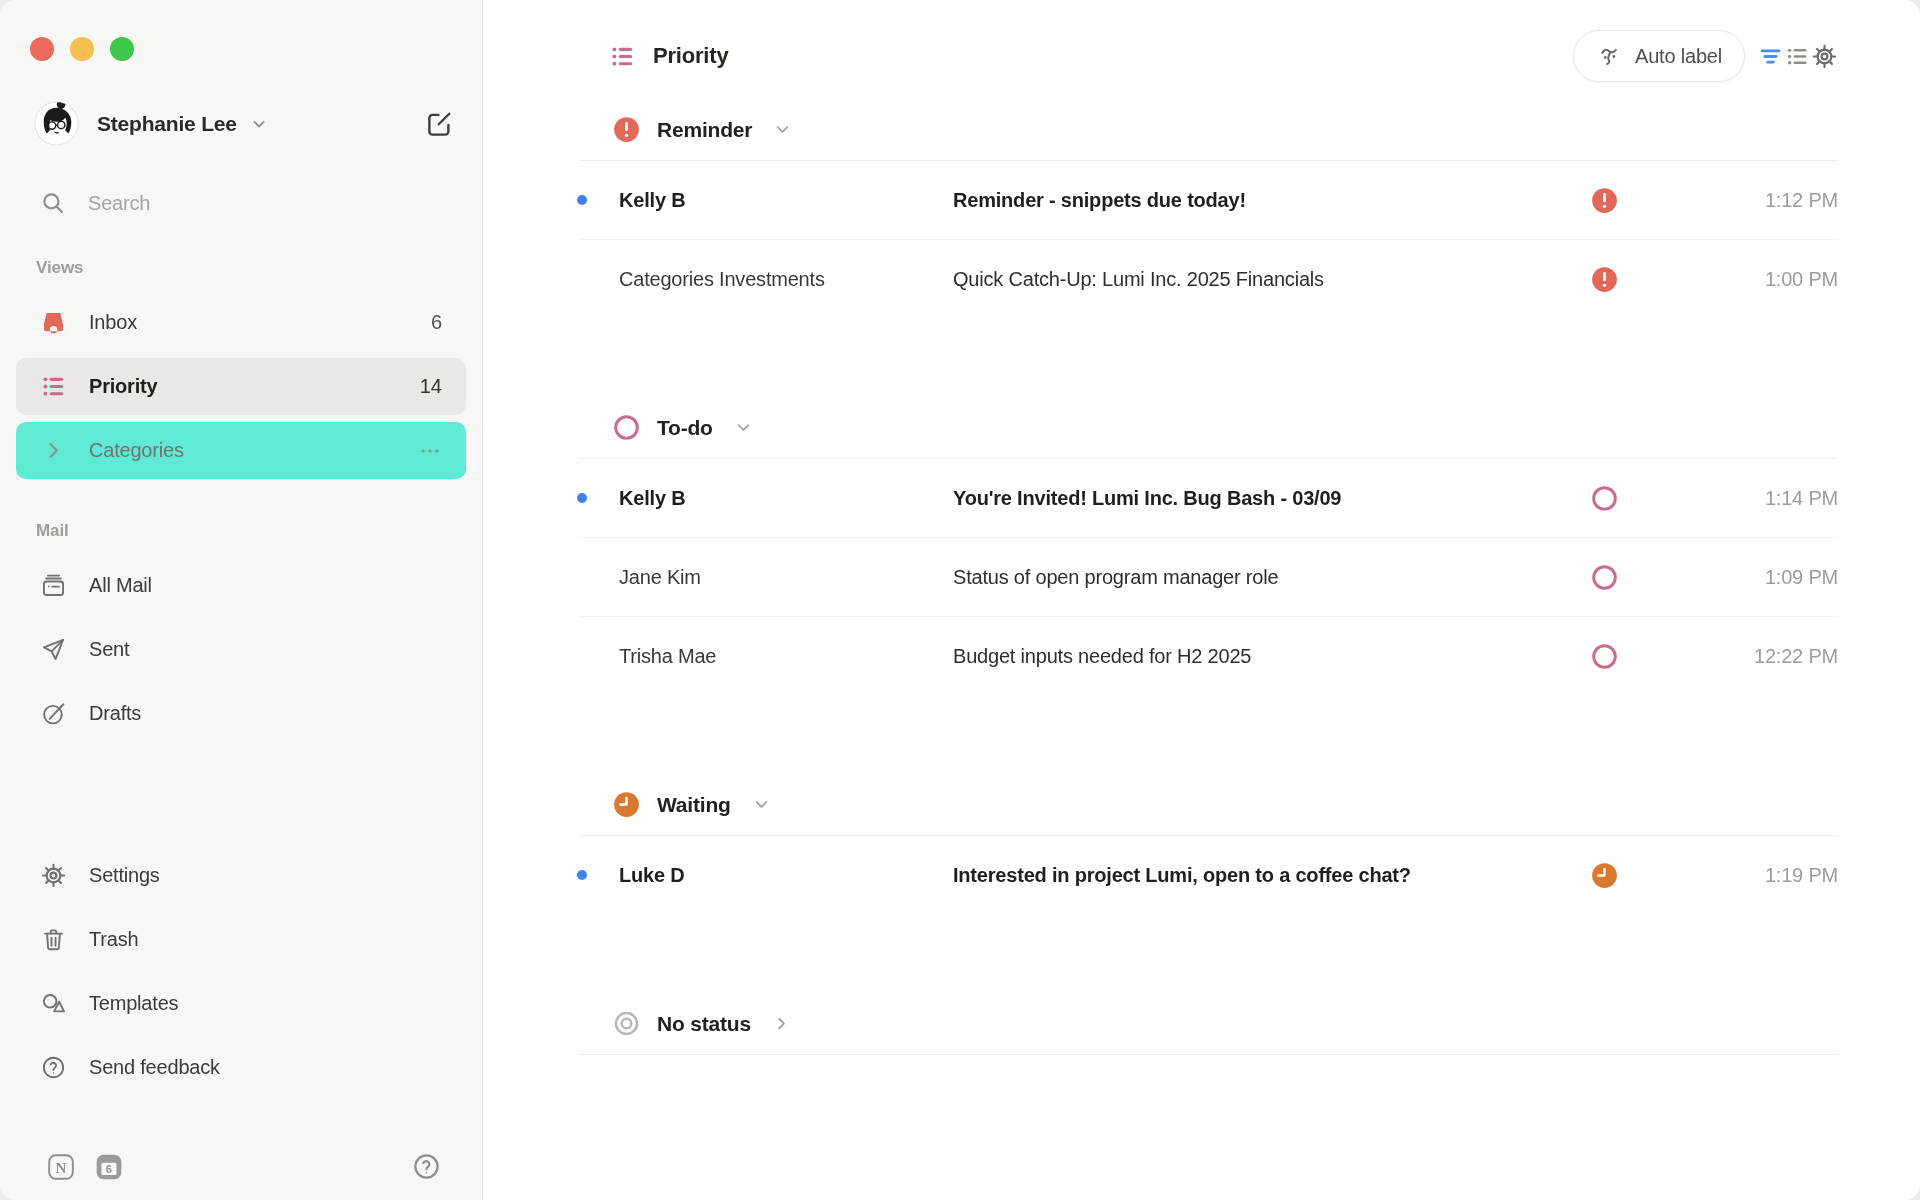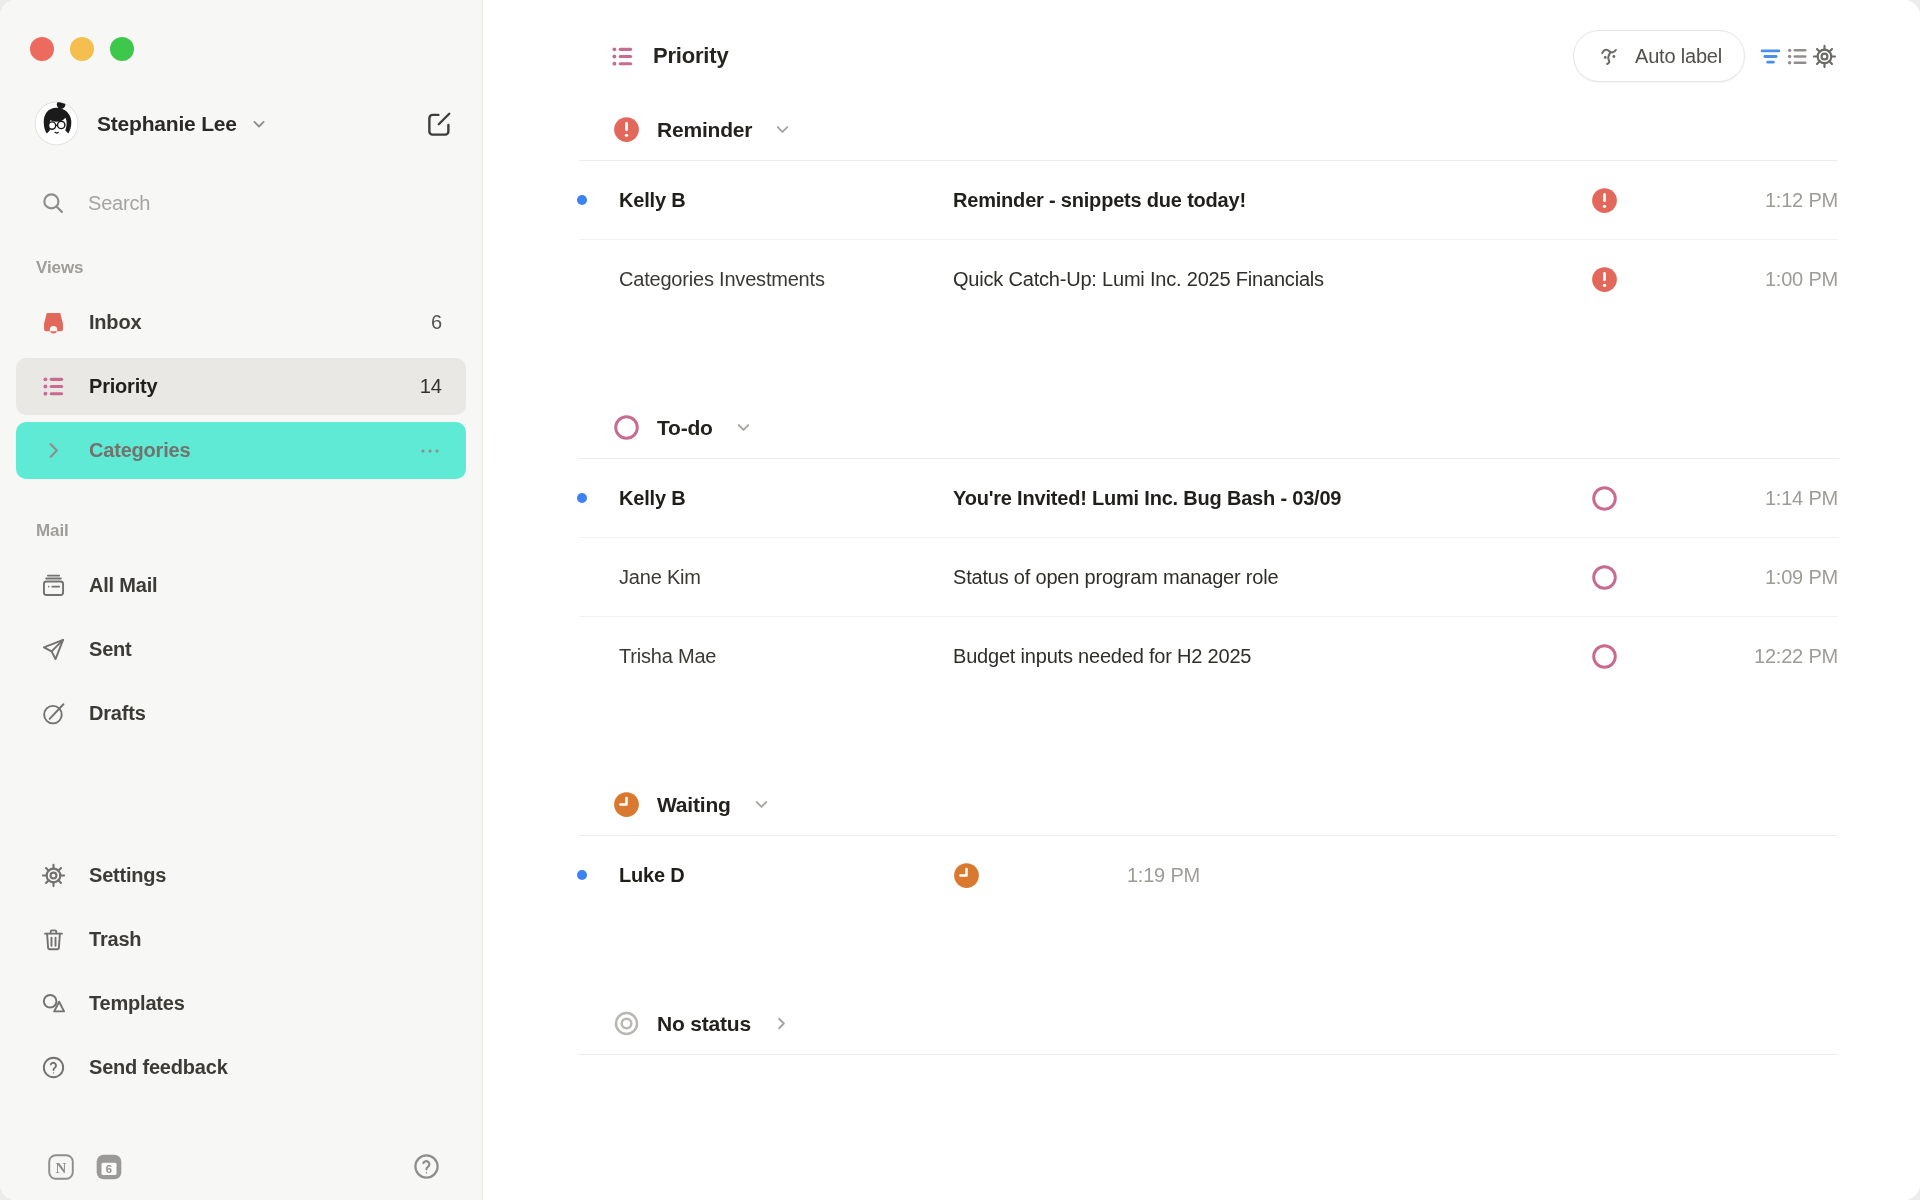--- a/index.html
+++ b/index.html
@@ -16,21 +16,21 @@
   .user-name{font-size:21px;font-weight:700;color:#2B2A26;margin-left:18px;letter-spacing:-.2px}
   .user-chevron{display:flex;width:20px;height:20px;margin-left:12px;color:#8F8E8A}
   .compose{margin-left:auto;width:30px;height:30px;display:flex;cursor:pointer}
   .search-row{display:flex;align-items:center;gap:22px;margin:44px 28px 0 40px;cursor:pointer}
   .search-icon{width:26px;height:26px;display:flex}
   .search-label{font-size:20px;color:#A5A49F;letter-spacing:-.2px}
   .nav-label{font-size:17px;font-weight:700;color:#9E9D98;margin:42px 0 16px 36px;letter-spacing:-.1px}
   .nav-items{padding:0 16px}
   .nav-item{display:flex;align-items:center;height:57px;border-radius:10px;padding:0 24px;box-sizing:border-box;margin-bottom:7px;cursor:pointer}
   .ni-icon{width:27px;height:27px;flex:none;display:flex}
-  .ni-label{font-size:20px;font-weight:700;color:#3C3B36;margin-left:22px;letter-spacing:-.2px}
+  .ni-label{font-size:20px;font-weight:400;color:#3C3B36;margin-left:22px;letter-spacing:-.2px}
   .nav-item.selected{background:#E9E8E4}
   .nav-item.selected .ni-label{font-weight:700;color:#201F1B}
   .nav-item.muted{background:#5eead4}
   .nav-item.muted .ni-label{color:#73726E}
   .count{margin-left:auto;font-size:20px;color:#55544F}
   .nav-item.selected .count{color:#33322D}
   .more-dots{margin-left:auto;width:24px;height:24px;display:flex}
   .sb-footer{margin-top:auto;padding:0 16px}
   .sb-bottom{display:flex;align-items:center;margin:48px 40px 4px 46px;gap:18px}
   .app-icon{width:30px;height:30px;display:flex;cursor:pointer}
@@ -450,20 +450,21 @@
       <span class="sec-chevron">
         <svg viewBox="0 0 24 24" fill="none" stroke="currentColor" stroke-width="2.4" stroke-linecap="round" stroke-linejoin="round">
                 <path d="M6 9 L12 15 L18 9"></path>
               </svg>
       </span>
     </div>
     <div class="sec-body">
             <div class="row unread">
     <span class="dot" style="background: rgb(59, 130, 246);"></span>
     <span class="sender">Luke D</span>
+    <span class="subject">Interested in project Lumi, open to a coffee chat?</span>
     <span class="badge">
                 <svg viewBox="0 0 24 24">
                   <circle cx="12" cy="12" r="11" fill="#D9792F"></circle>
                   <path d="M12 6.3 V12 H6.6" stroke="#fff" stroke-width="2.2" fill="none" stroke-linecap="round" stroke-linejoin="round"></path>
                 </svg>
               </span>
     <span class="time">1:19 PM</span>
   </div>
           </div>
   </div>

